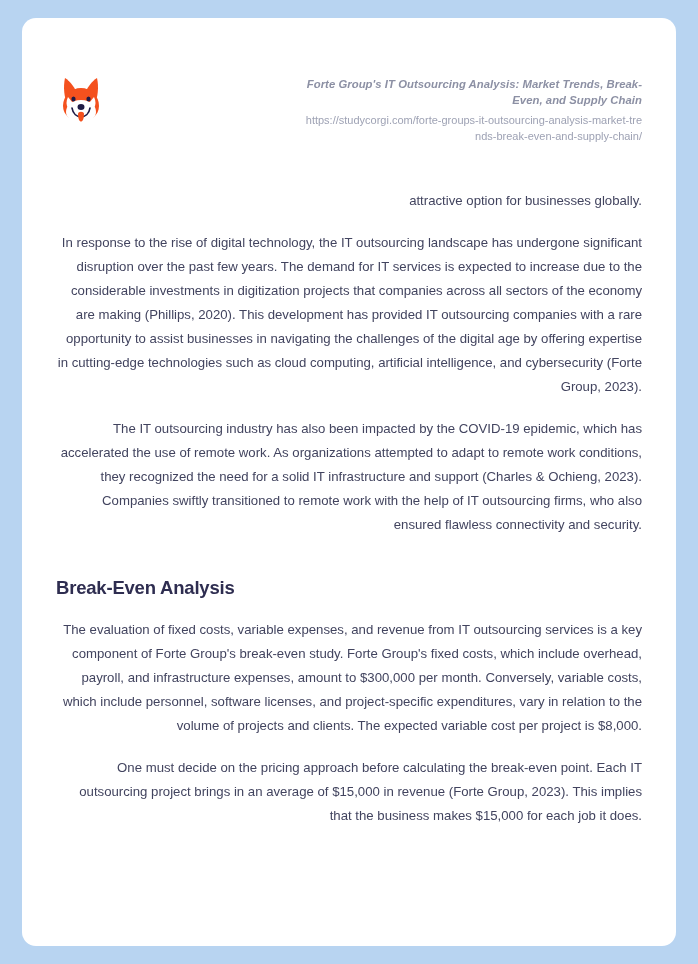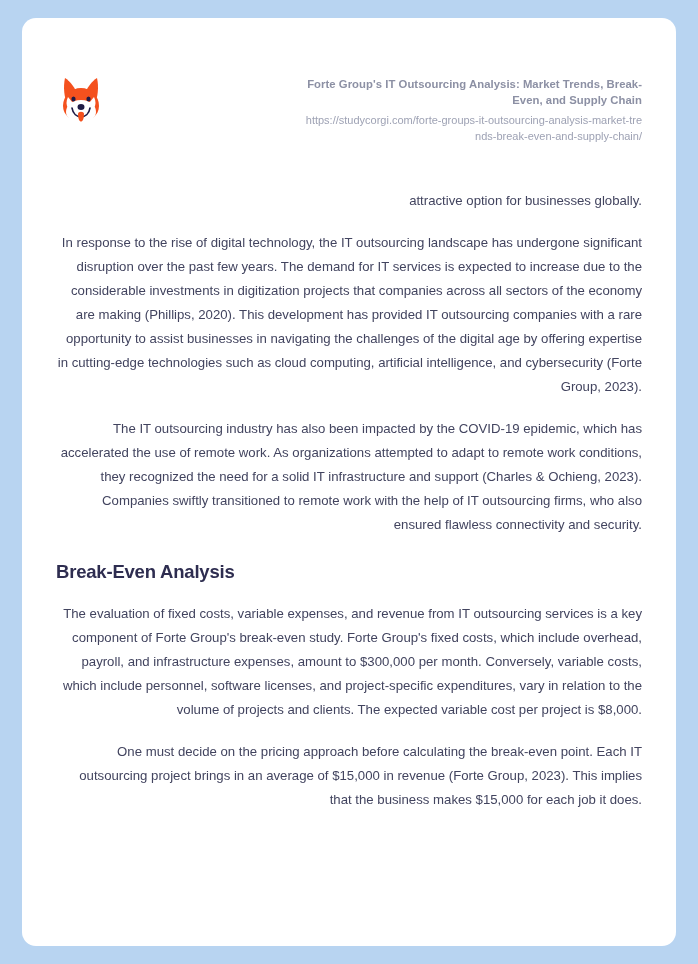--- a/index.html
+++ b/index.html
@@ -72,20 +72,21 @@
     max-width: 340px;
     padding-top: 6px;
   }
 
   .doc-title {
     font-size: 11.3px;
     font-weight: bold;
     color: #8c90a4;
     line-height: 1.45;
     letter-spacing: 0.05px;
+    font-style: italic;
   }
 
   .doc-url {
     font-size: 11px;
     font-weight: normal;
     color: #9ea2b4;
     line-height: 1.45;
     margin-top: 4px;
     word-break: break-all;
   }
@@ -102,21 +103,21 @@
     color: #42445f;
     margin-bottom: 18px;
     text-align: right;
   }
 
   .section-heading {
     font-size: 18.5px;
     font-weight: bold;
     color: #2e2d50;
     letter-spacing: -0.2px;
-    margin-top: 24px;
+    margin-top: 40px;
     margin-bottom: 19px;
   }
 </style>
 </head>
 <body>
 
 <div class="page-sheet">
 
   <div class="doc-header">
 

